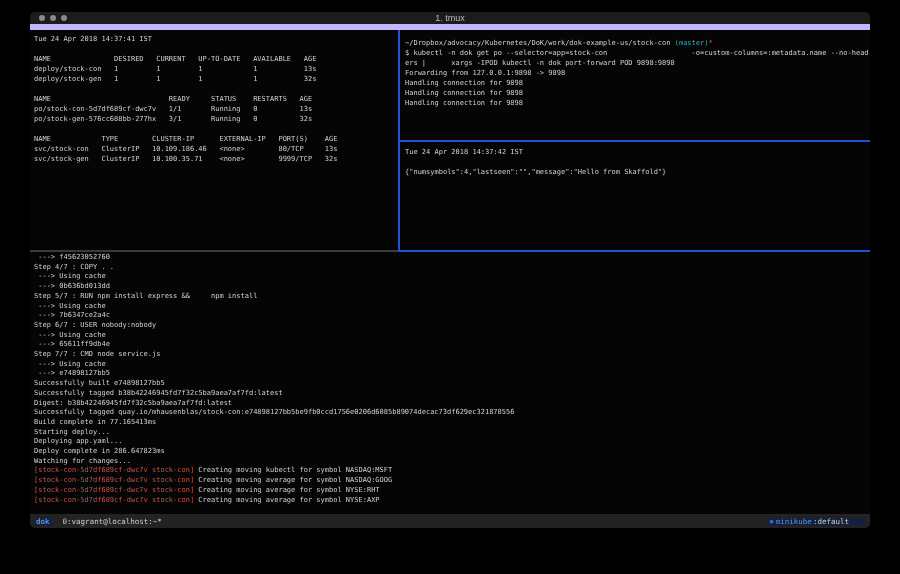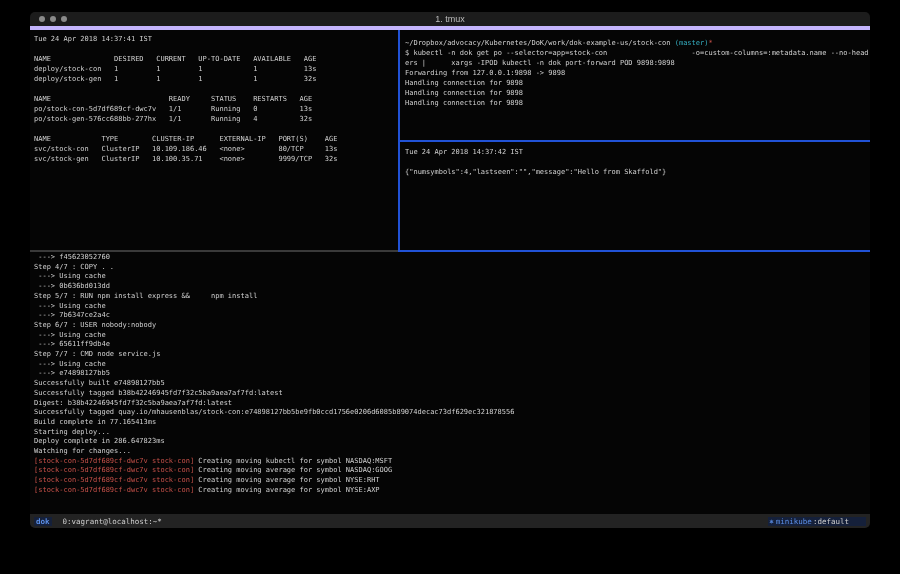--- a/index.html
+++ b/index.html
@@ -5,21 +5,21 @@
   * { margin:0; padding:0; box-sizing:border-box; }
   html,body { width:900px; height:574px; background:#000; overflow:hidden; }
   body { position:relative; font-family:"DejaVu Sans Mono","Liberation Mono",monospace; }
 
   .window {
     position:absolute; left:30px; top:12px; width:840px; height:516px;
     background:#050505; border-radius:5px; overflow:hidden;
   }
   .titlebar {
     position:absolute; top:0; left:0; right:0; height:18px;
-    background:#1c1c1c; border-bottom:4px solid #c4b5fd;
+    background:#1c1c1c; border-bottom:6px solid #c4b5fd;
     display:flex; align-items:center;
   }
   .traffic { display:flex; gap:5px; padding-left:9px; }
   .dot { width:6px; height:6px; border-radius:50%; background:#8a8a8a; }
   .title-text {
     position:absolute; left:0; right:0; text-align:center;
     font-family:"Liberation Sans",sans-serif; font-size:9px; color:#bdbdbd;
   }
 
   .content { position:absolute; top:18px; left:0; right:0; bottom:14px; background:#050505; }
@@ -71,21 +71,21 @@
 
     <div class="pane pane-kubectl">
         <div class="tline"><span class="seg w">Tue 24 Apr 2018 14:37:41 IST</span></div>
         <div class="tline">&nbsp;</div>
         <div class="tline"><span class="seg w">NAME               DESIRED   CURRENT   UP-TO-DATE   AVAILABLE   AGE</span></div>
         <div class="tline"><span class="seg w">deploy/stock-con   1         1         1            1           13s</span></div>
         <div class="tline"><span class="seg w">deploy/stock-gen   1         1         1            1           32s</span></div>
         <div class="tline">&nbsp;</div>
         <div class="tline"><span class="seg w">NAME                            READY     STATUS    RESTARTS   AGE</span></div>
         <div class="tline"><span class="seg w">po/stock-con-5d7df689cf-dwc7v   1/1       Running   0          13s</span></div>
-        <div class="tline"><span class="seg w">po/stock-gen-576cc688bb-277hx   1/1       Running   4          32s</span></div>
+        <div class="tline"><span class="seg w">po/stock-gen-576cc688bb-277hx   3/1       Running   0          32s</span></div>
         <div class="tline">&nbsp;</div>
         <div class="tline"><span class="seg w">NAME            TYPE        CLUSTER-IP      EXTERNAL-IP   PORT(S)    AGE</span></div>
         <div class="tline"><span class="seg w">svc/stock-con   ClusterIP   10.109.186.46   &lt;none&gt;        80/TCP     13s</span></div>
         <div class="tline"><span class="seg w">svc/stock-gen   ClusterIP   10.100.35.71    &lt;none&gt;        9999/TCP   32s</span></div>
       </div>
 
     <div class="pane pane-shell">
         <div class="tline"><span class="seg w">~/Dropbox/advocacy/Kubernetes/DoK/work/dok-example-us/stock-con </span><span class="seg cyan">(master)</span><span class="seg red">*</span></div>
         <div class="tline"><span class="seg w">$ kubectl -n dok get po --selector=app=stock-con                    -o=custom-columns=:metadata.name --no-head</span></div>
         <div class="tline"><span class="seg w">ers |      xargs -IPOD kubectl -n dok port-forward POD 9898:9898</span></div>
@@ -114,20 +114,21 @@
         <div class="tline"><span class="seg w"> ---&gt; 65611ff9db4e</span></div>
         <div class="tline"><span class="seg w">Step 7/7 : CMD node service.js</span></div>
         <div class="tline"><span class="seg w"> ---&gt; Using cache</span></div>
         <div class="tline"><span class="seg w"> ---&gt; e74898127bb5</span></div>
         <div class="tline"><span class="seg w">Successfully built e74898127bb5</span></div>
         <div class="tline"><span class="seg w">Successfully tagged b38b42246945fd7f32c5ba9aea7af7fd:latest</span></div>
         <div class="tline"><span class="seg w">Digest: b38b42246945fd7f32c5ba9aea7af7fd:latest</span></div>
         <div class="tline"><span class="seg w">Successfully tagged quay.io/mhausenblas/stock-con:e74898127bb5be9fb0ccd1756e0206d6085b89074decac73df629ec321878556</span></div>
         <div class="tline"><span class="seg w">Build complete in 77.165413ms</span></div>
         <div class="tline"><span class="seg w">Starting deploy...</span></div>
+        <div class="tline"><span class="seg w">Deploying app.yaml...</span></div>
         <div class="tline"><span class="seg w">Deploy complete in 286.647823ms</span></div>
         <div class="tline"><span class="seg w">Watching for changes...</span></div>
         <div class="tline"><span class="seg red">[stock-con-5d7df689cf-dwc7v stock-con]</span><span class="seg w"> Creating moving kubectl for symbol NASDAQ:MSFT</span></div>
         <div class="tline"><span class="seg red">[stock-con-5d7df689cf-dwc7v stock-con]</span><span class="seg w"> Creating moving average for symbol NASDAQ:GOOG</span></div>
         <div class="tline"><span class="seg red">[stock-con-5d7df689cf-dwc7v stock-con]</span><span class="seg w"> Creating moving average for symbol NYSE:RHT</span></div>
         <div class="tline"><span class="seg red">[stock-con-5d7df689cf-dwc7v stock-con]</span><span class="seg w"> Creating moving average for symbol NYSE:AXP</span></div>
       </div>
 
     <div class="div-v"></div>
     <div class="div-h-right"></div>

